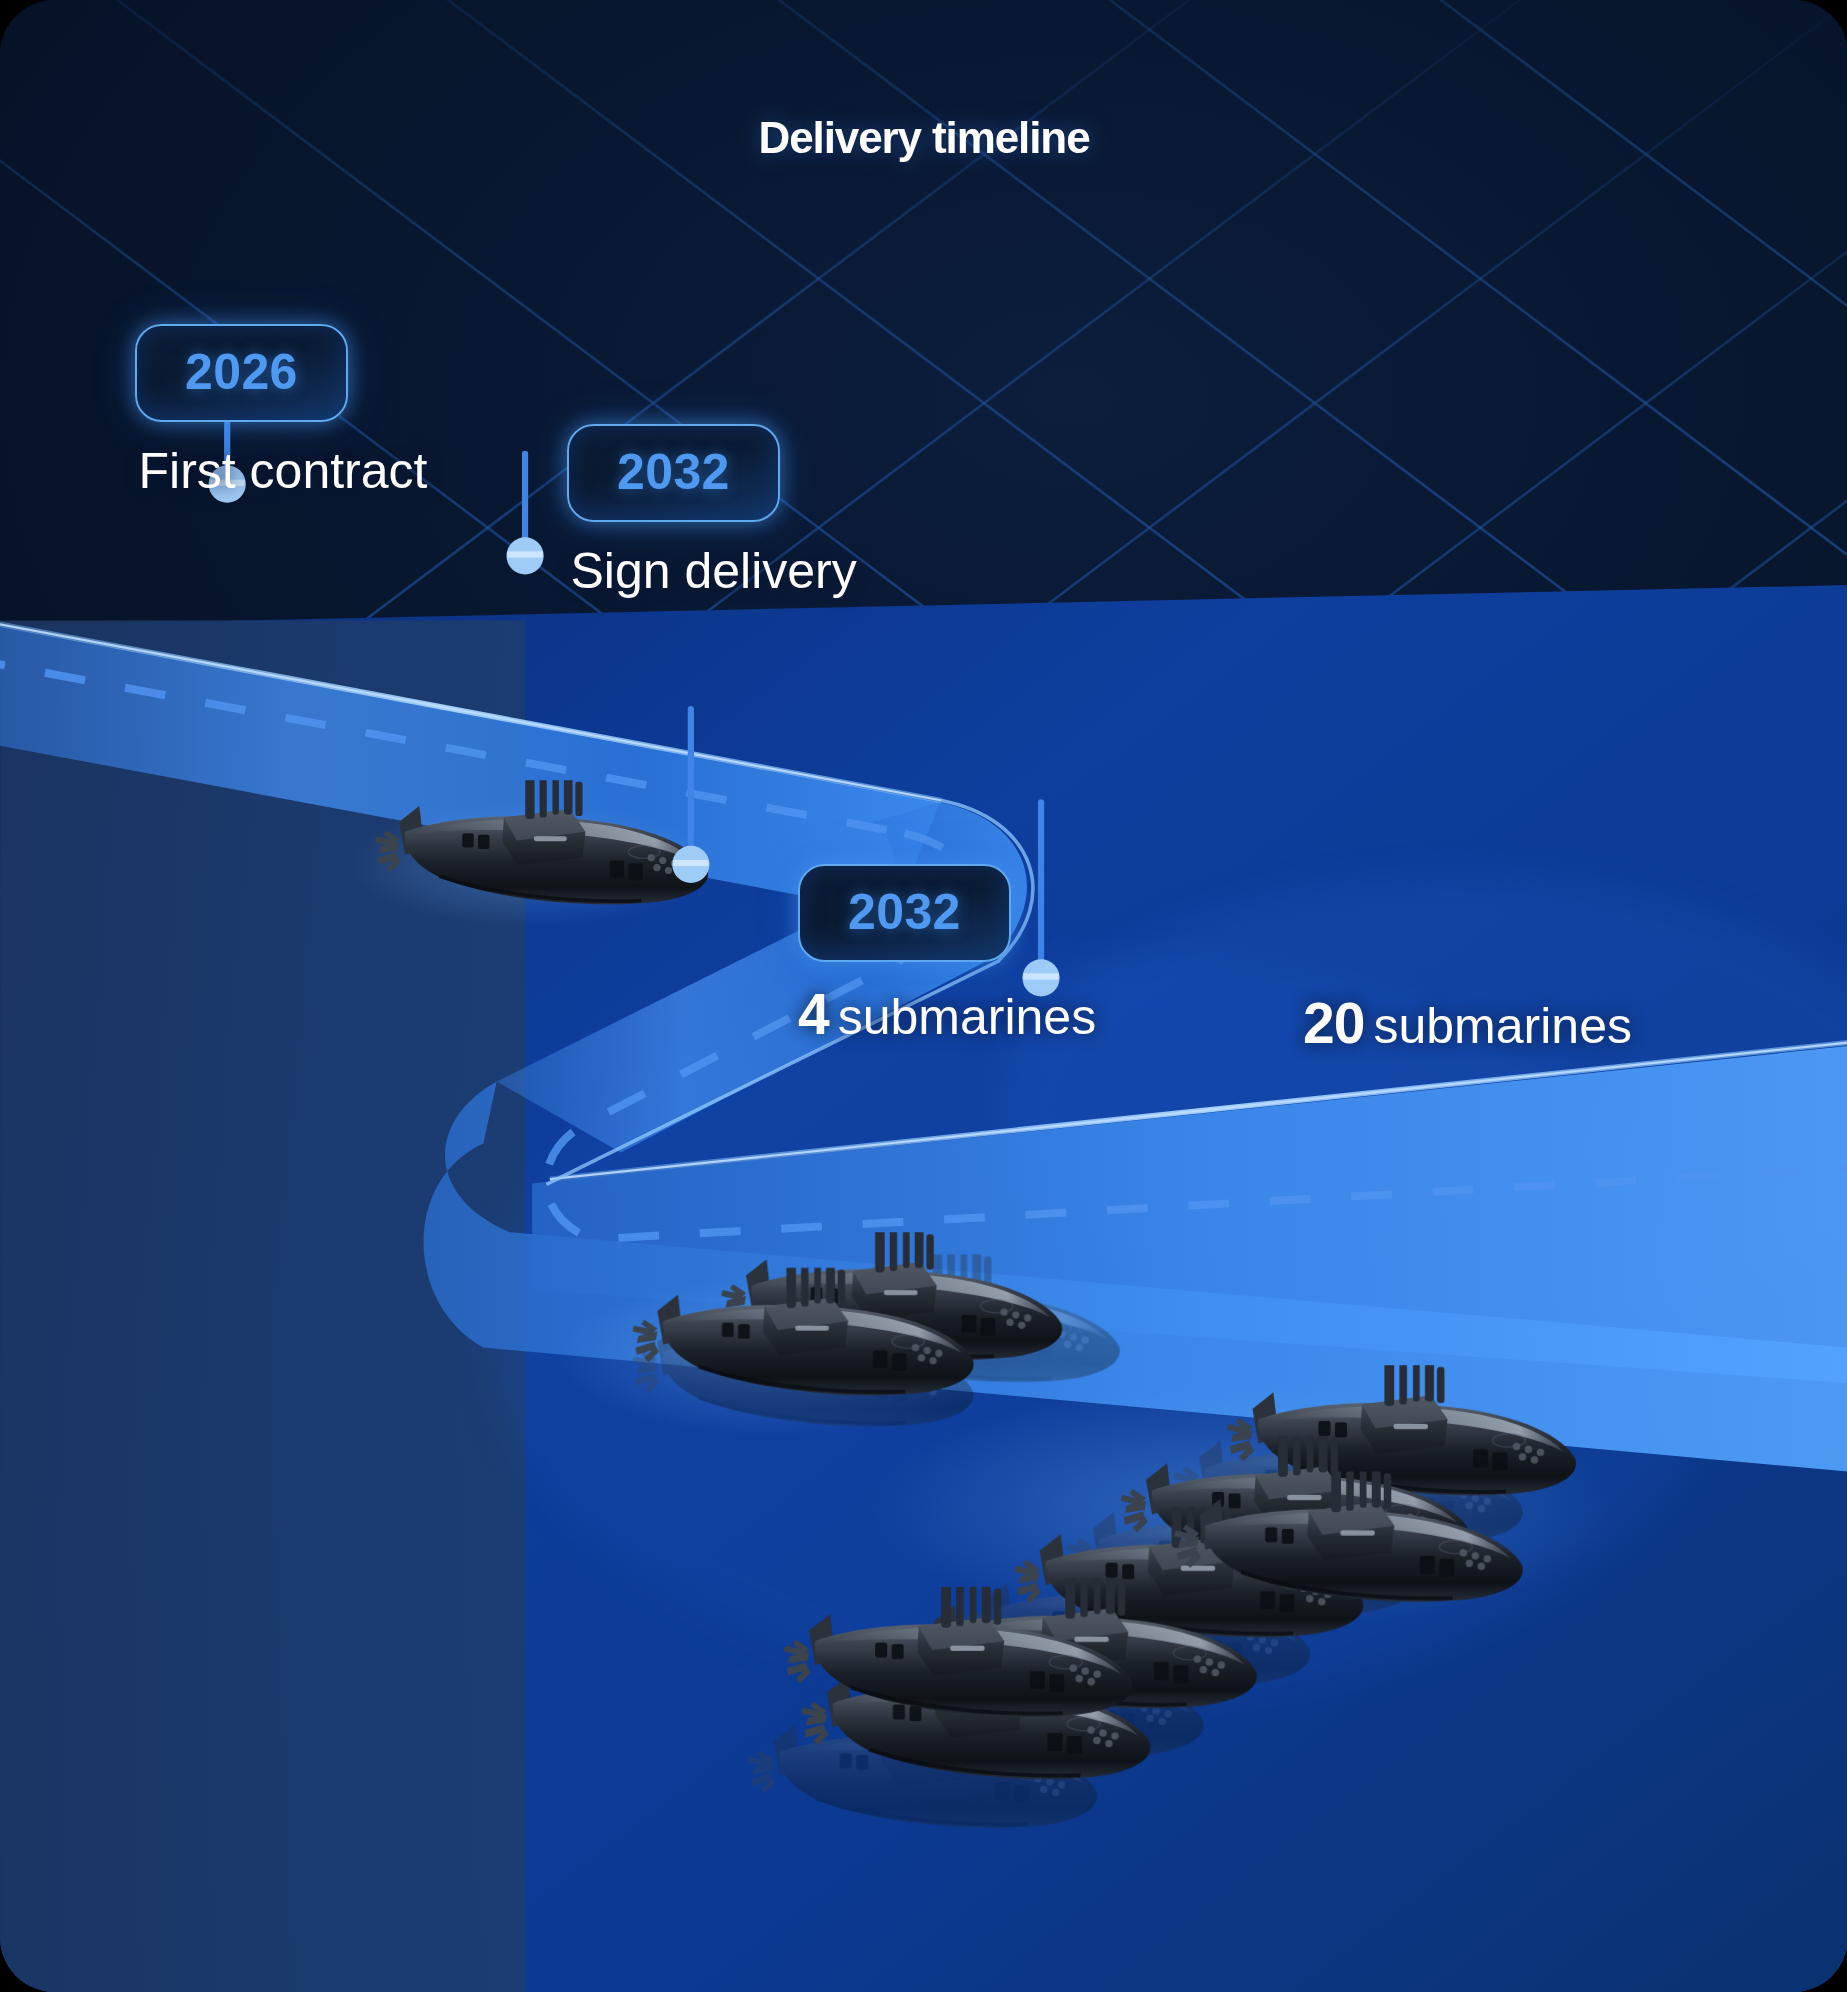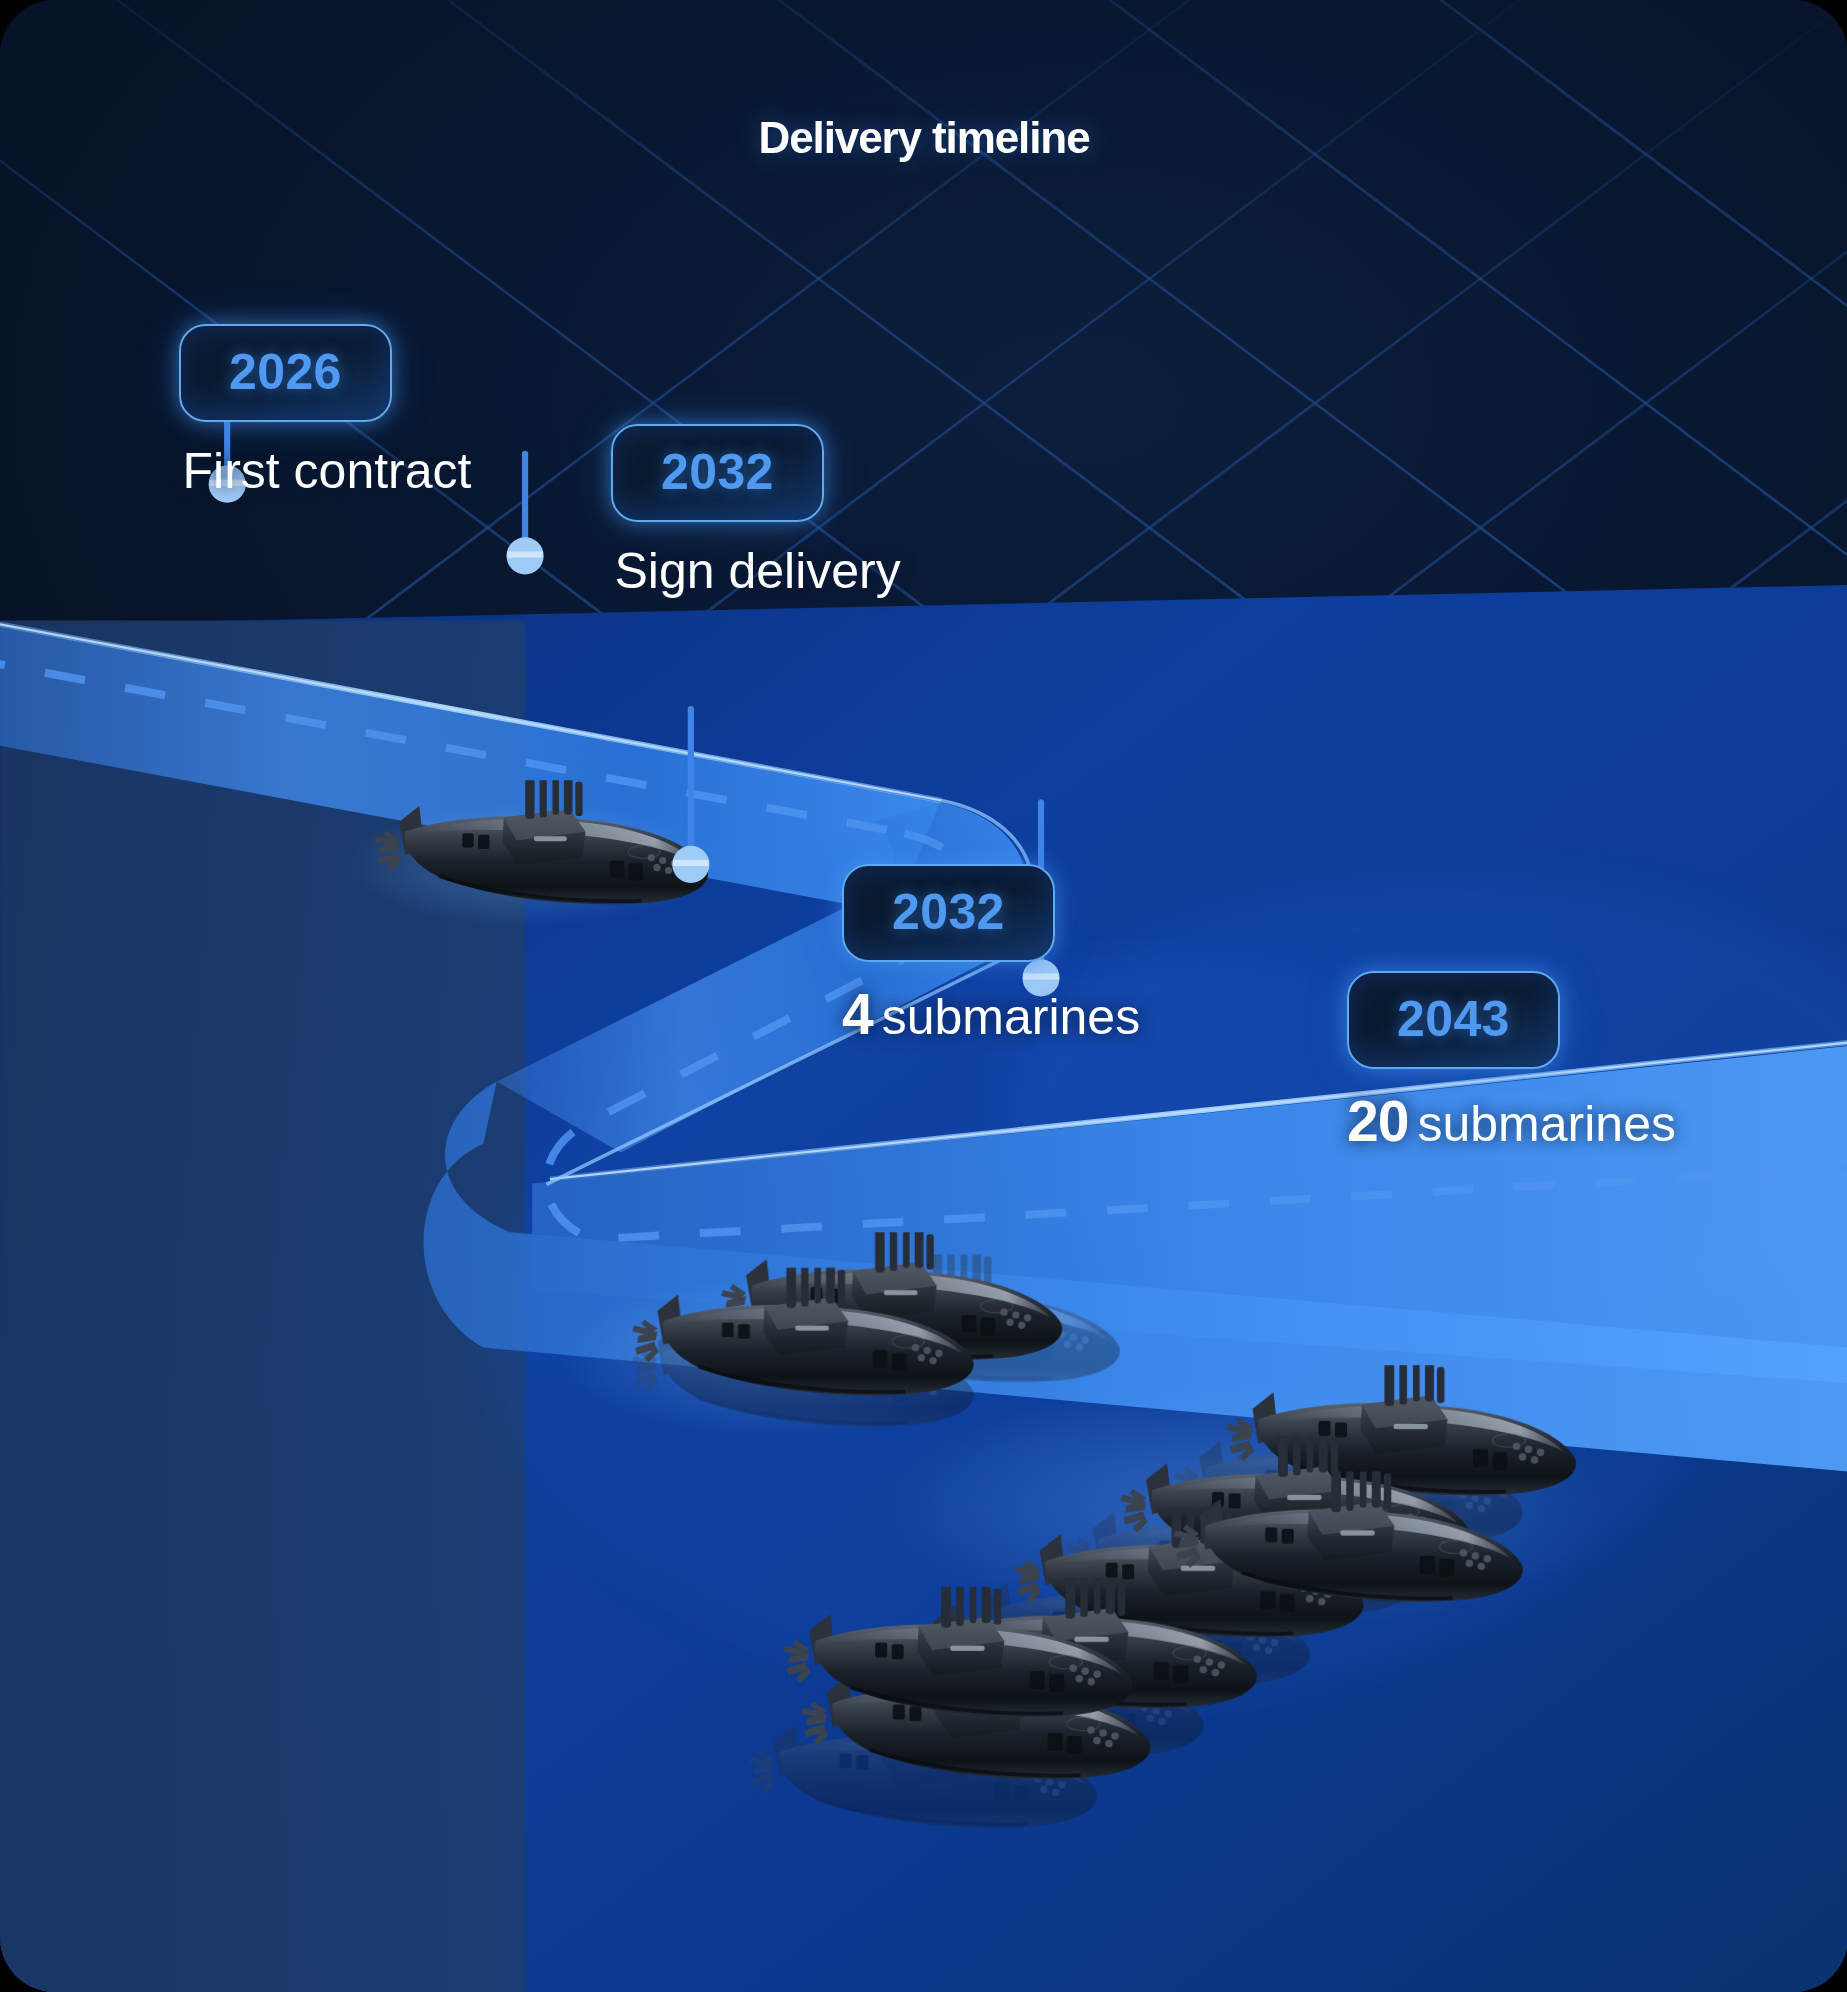--- a/index.html
+++ b/index.html
@@ -20,21 +20,21 @@
   
   #scene{position:absolute;inset:0;width:1848px;height:1992px;}
 
   
   #overlay{position:absolute;inset:0;}
 
   .title{position:absolute;left:0;right:0;top:113px;text-align:center;
          font-size:44px;font-weight:bold;color:#ffffff;letter-spacing:-1.1px;
          text-shadow:0 0 23px rgba(60,130,230,.45);}
 
-  .node{position:absolute;margin-left:44px;}
+  .node{position:absolute;}
   .badge{position:relative;display:inline-block;
          border:2.7px solid #5fa9ef;border-radius:26.6px;
          padding:17px 48px 18.6px;
          background:linear-gradient(165deg,#0b1b33 0%,#0a1a31 42%,#123565 100%);
          box-shadow:0 0 19.5px rgba(70,150,240,.55),
                     0 0 41px rgba(50,120,220,.30),
                     inset 0 0 25px rgba(20,60,130,.55);
          text-align:center;}
   .badge .yr{font-size:50px;font-weight:bold;color:#4f9af0;letter-spacing:0.4px;
              text-shadow:0 0 14px rgba(60,140,240,.55);}
@@ -334,23 +334,20 @@
     <div class="node" id="node-2032b">
       <div class="badge">
         <div class="yr">2032</div>
       </div>
       <div class="caption">
         <span class="num" style="margin-right: 8.9px;">4</span><span class="word">submarines</span>
       </div>
     </div>
 
     <div class="node" id="node-2043">
-      <div class="badge">
-        <div class="yr">2043</div>
-      </div>
       <div class="caption">
         <span class="num" style="margin-right: 8.9px;">20</span><span class="word">submarines</span>
       </div>
     </div>
 
   </div>
 </div>
 
 
 </body></html>

